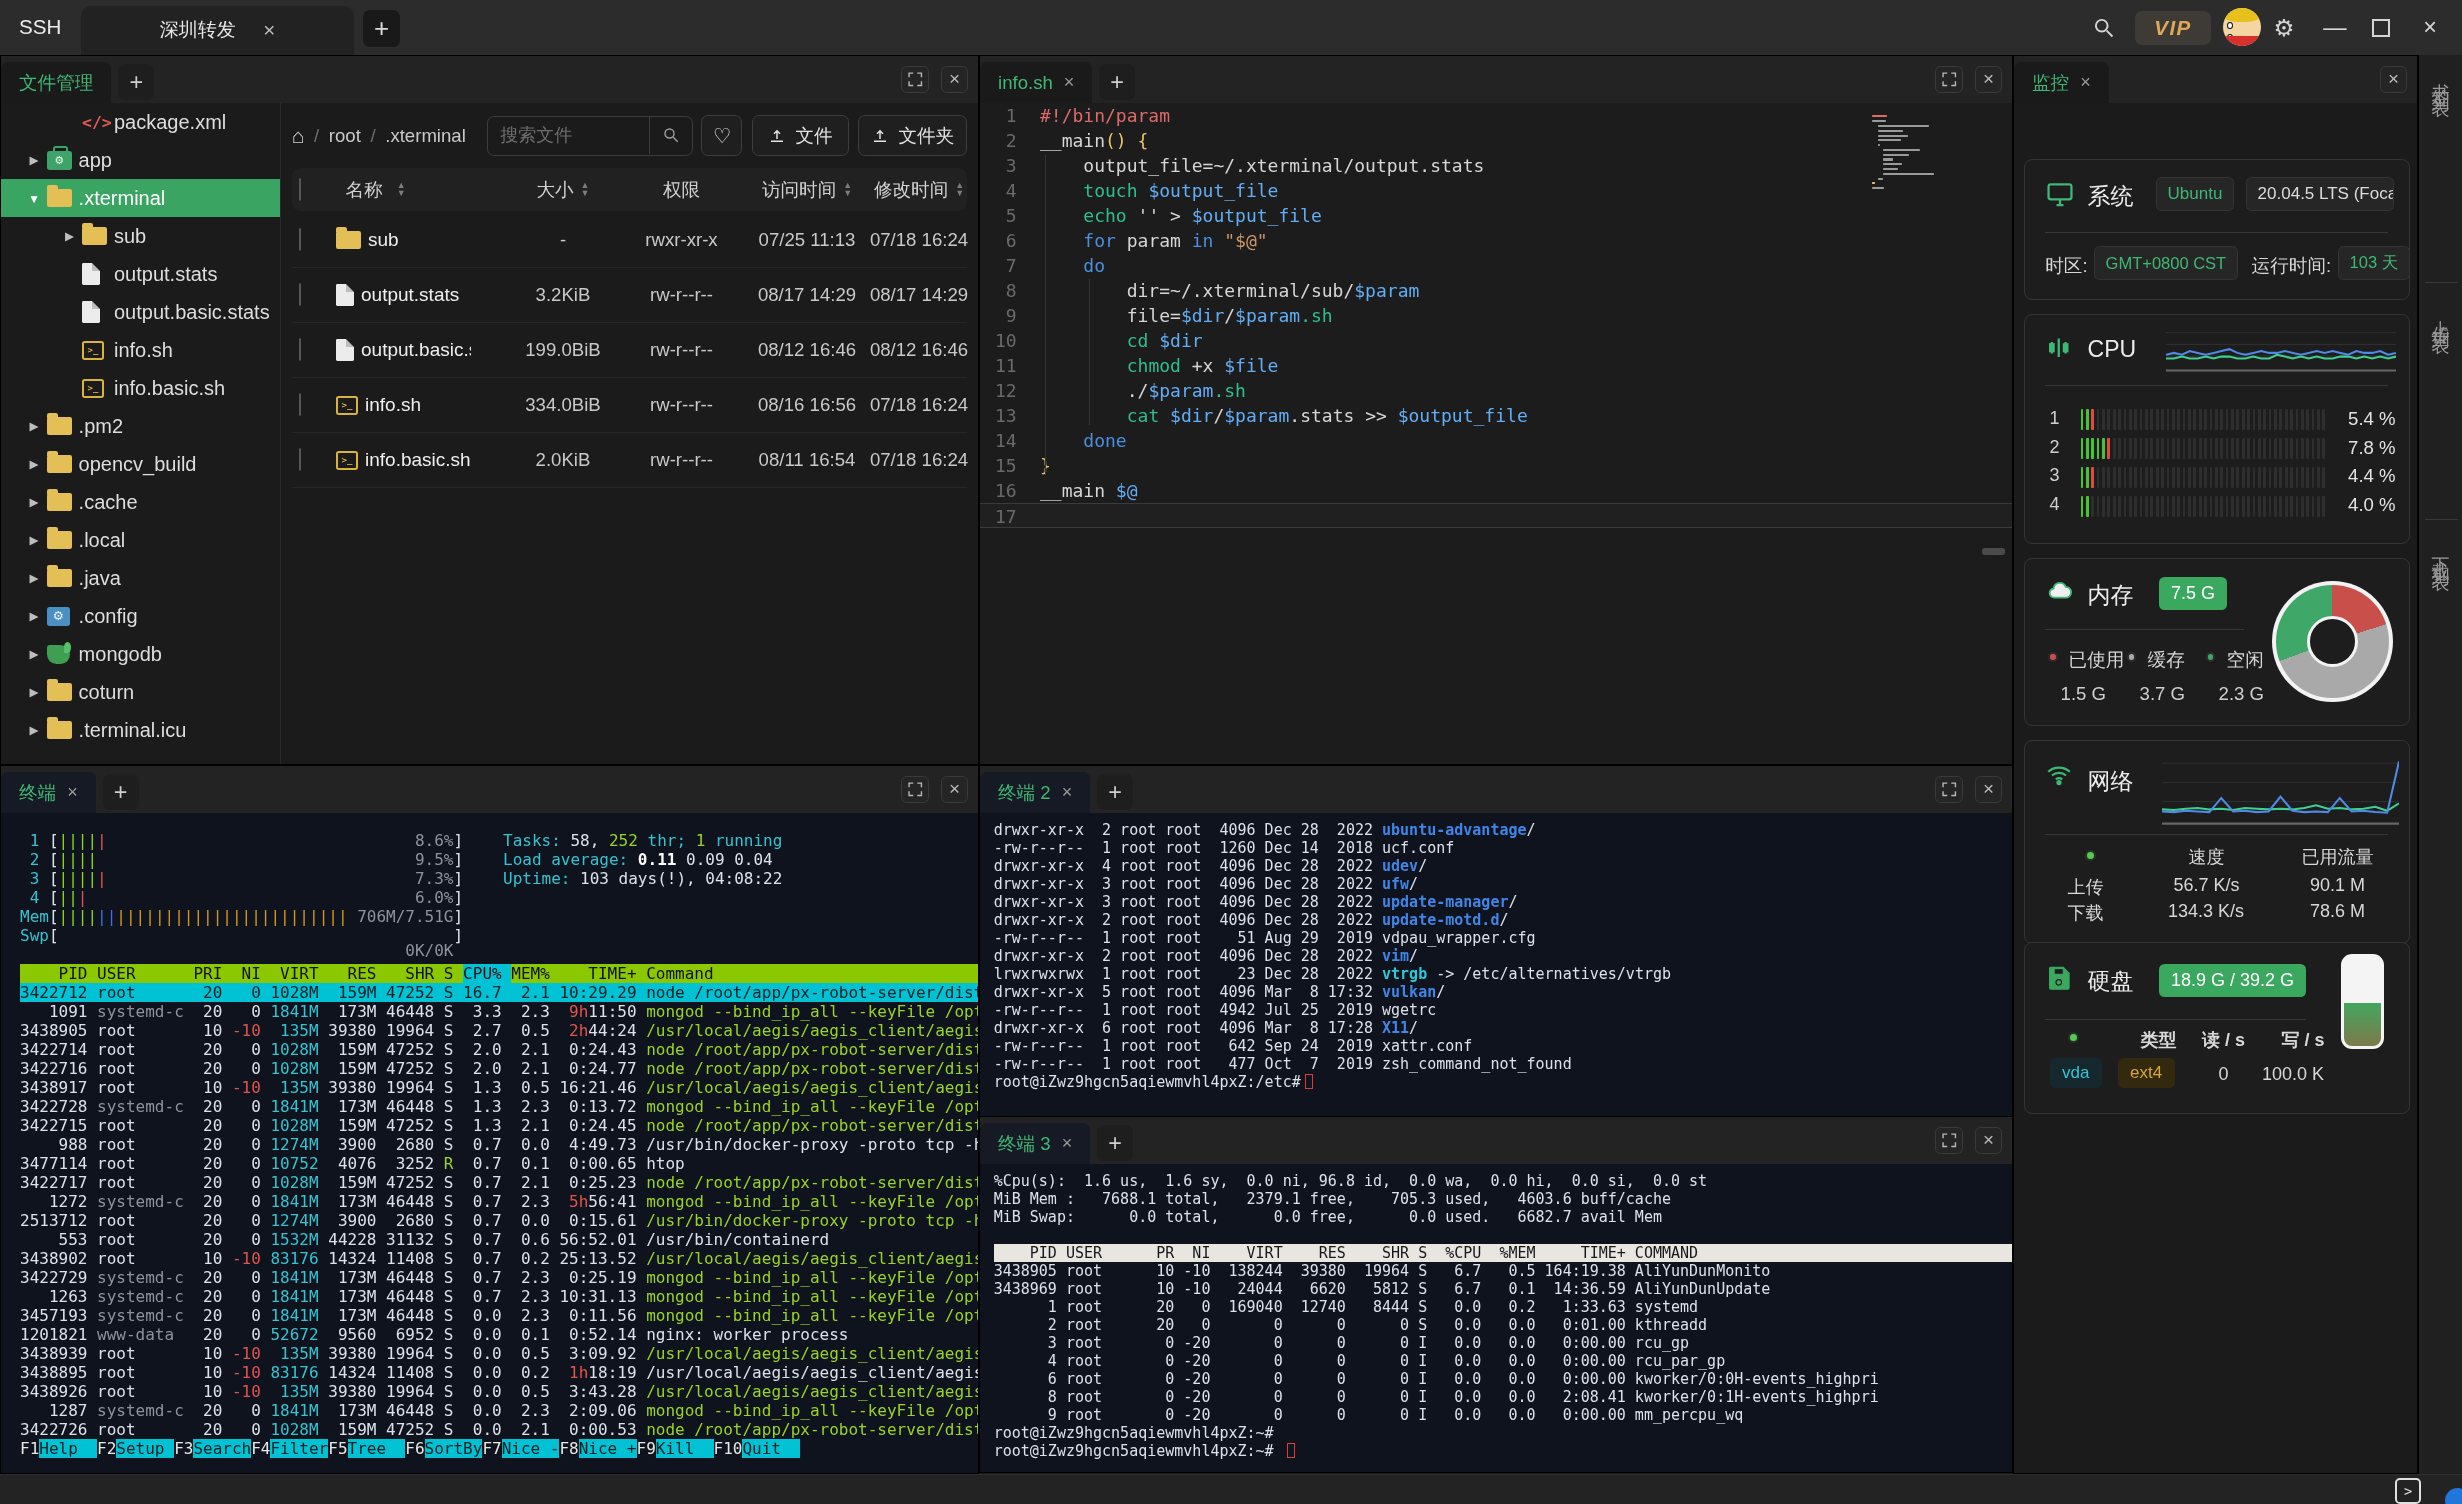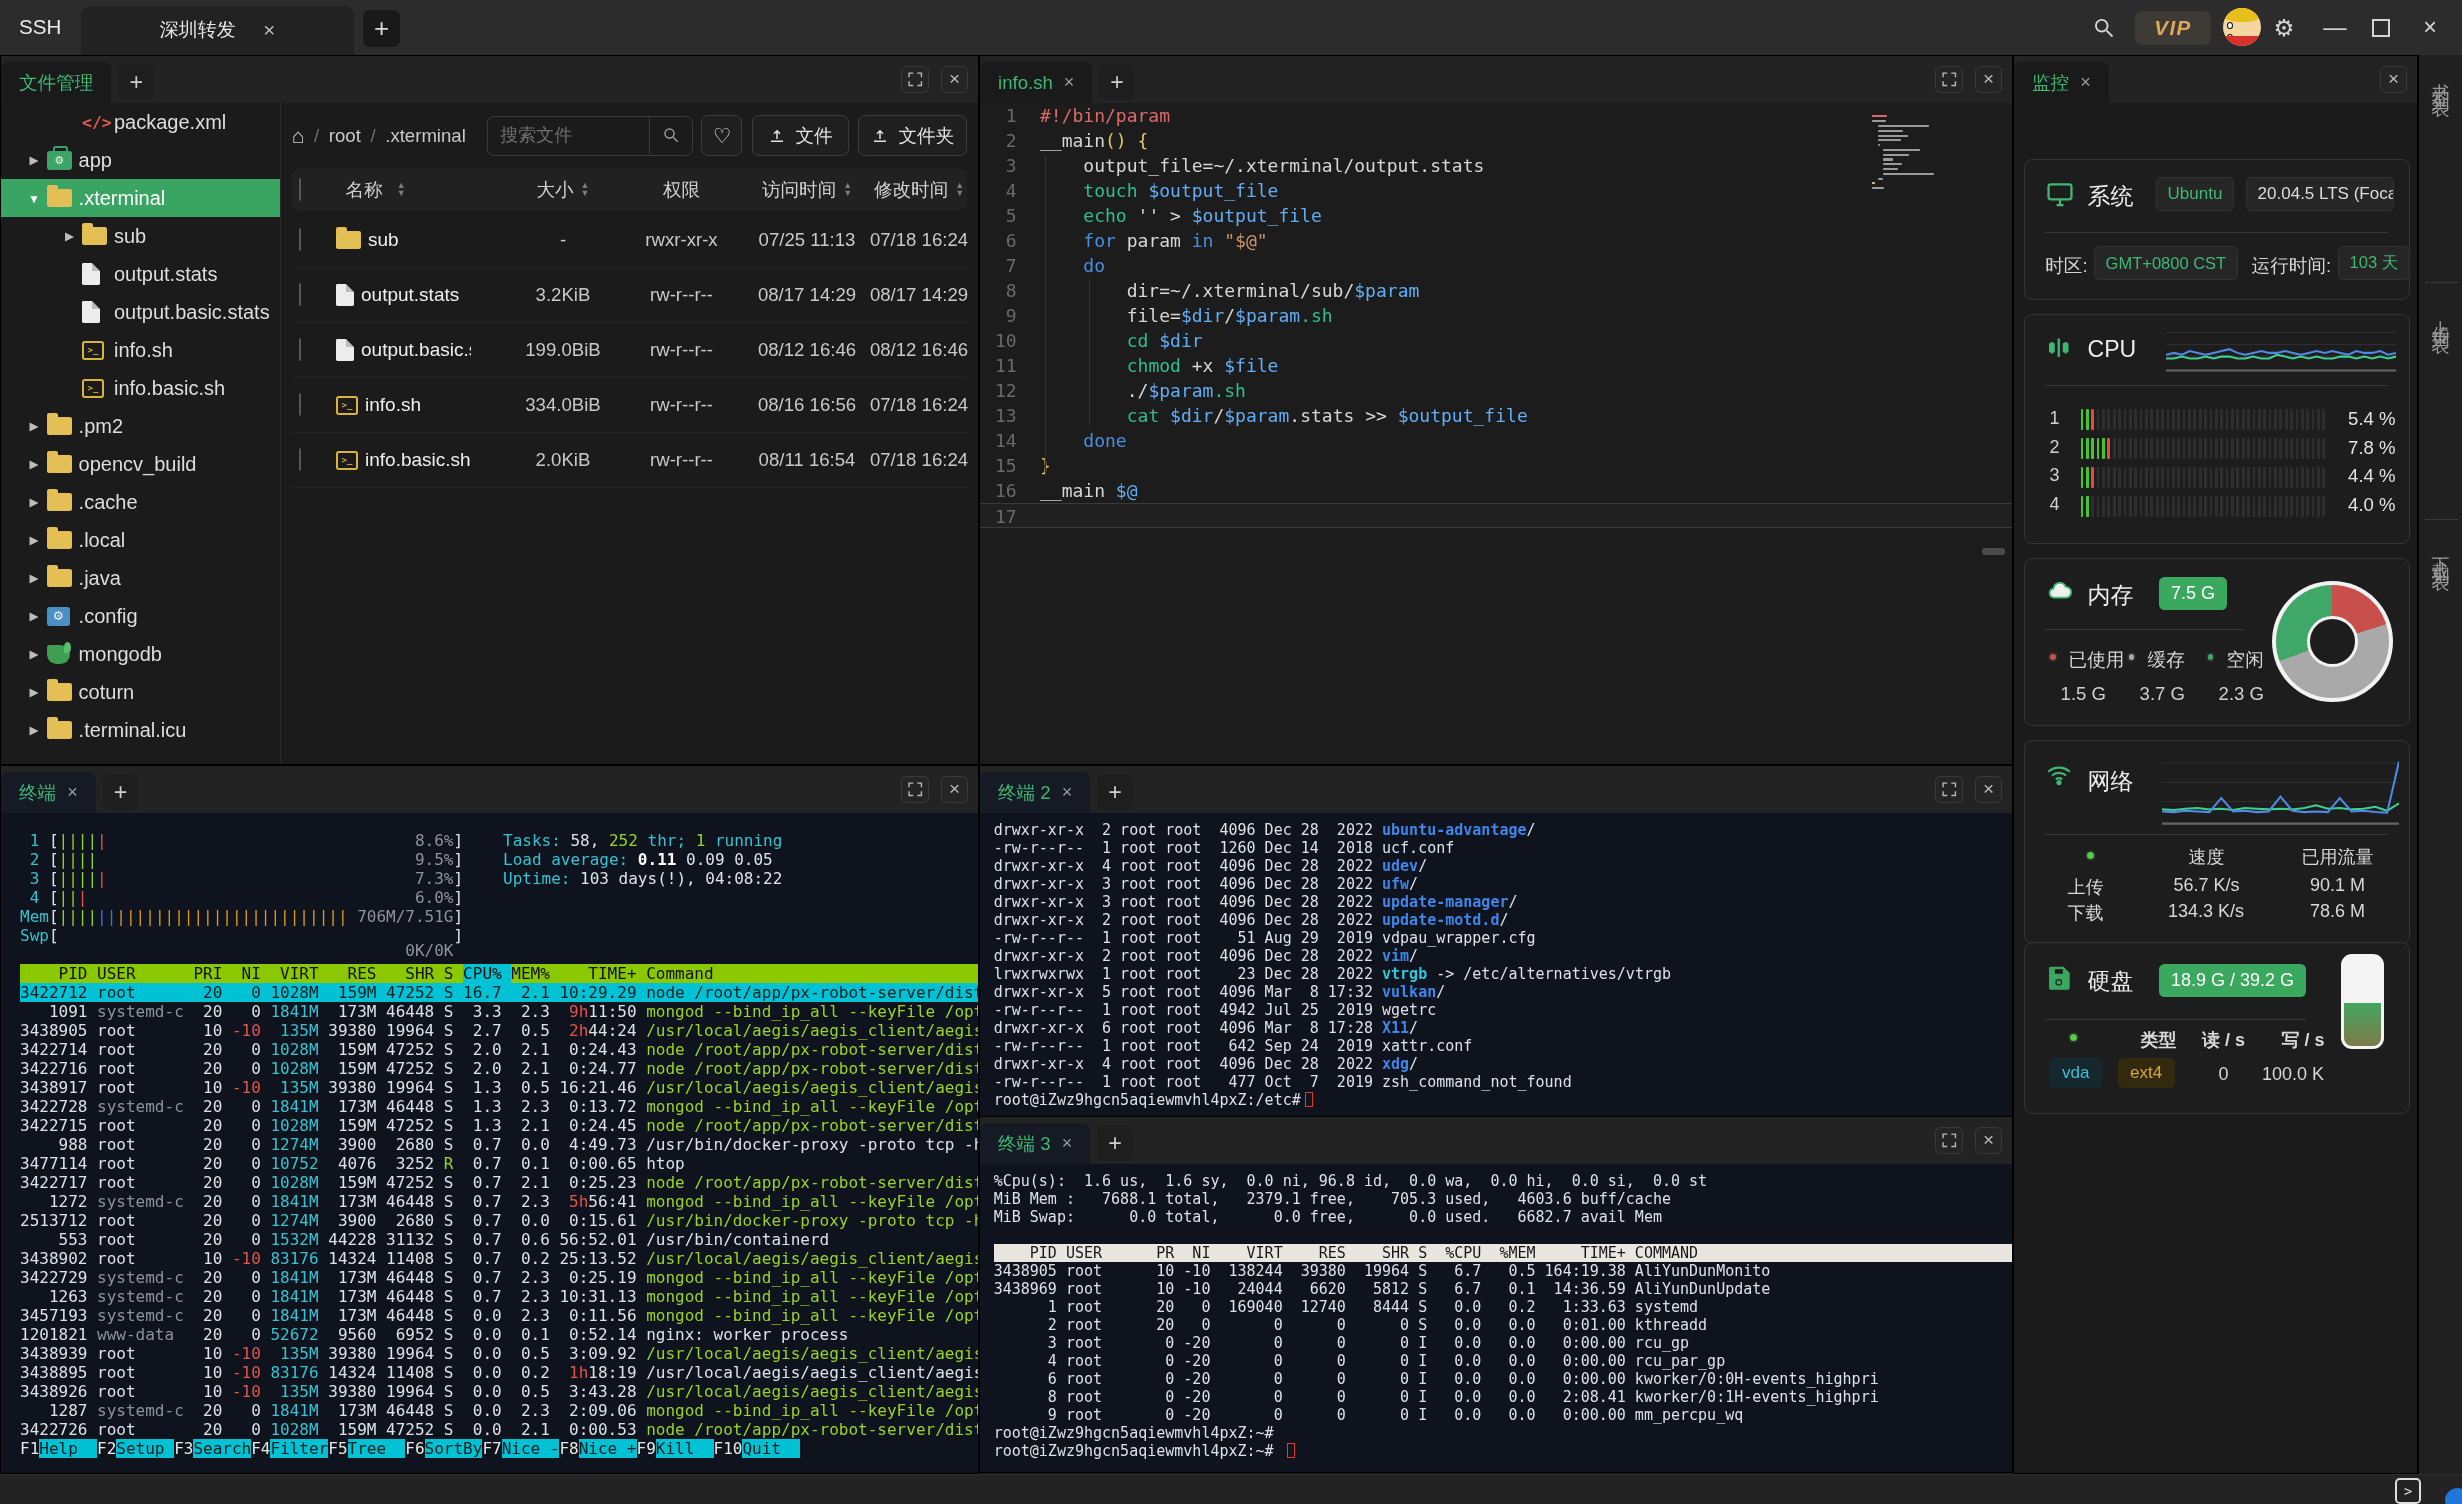--- a/index.html
+++ b/index.html
@@ -883,21 +883,21 @@
       <div id="t1-meters">
           <div class="hline meter"><span class="h-cyan"> 1 </span><span>[</span><span class="inner" style="width: 41ch;"><span class="m-g">||||</span><span class="m-r">|</span><span class="mval">8.6%</span></span><span>]</span></div>
           <div class="hline meter"><span class="h-cyan"> 2 </span><span>[</span><span class="inner" style="width: 41ch;"><span class="m-g">||||</span><span class="mval">9.5%</span></span><span>]</span></div>
           <div class="hline meter"><span class="h-cyan"> 3 </span><span>[</span><span class="inner" style="width: 41ch;"><span class="m-g">||||</span><span class="m-r">|</span><span class="mval">7.3%</span></span><span>]</span></div>
           <div class="hline meter"><span class="h-cyan"> 4 </span><span>[</span><span class="inner" style="width: 41ch;"><span class="m-g">||</span><span class="m-r">|</span><span class="mval">6.0%</span></span><span>]</span></div>
           <div class="hline meter"><span class="h-cyan">Mem</span><span>[</span><span class="inner" style="width: 41ch;"><span class="m-g">||||</span><span class="m-b">||</span><span class="m-o">||||||||||||||||||||||||</span><span class="mval">706M/7.51G</span></span><span>]</span></div>
           <div class="hline meter"><span class="h-cyan">Swp</span><span>[</span><span class="inner" style="width: 41ch;"><span class="mval">0K/0K</span></span><span>]</span></div>
         </div>
       <div id="t1-info">
           <div class="hline"><span class="h-cyan">Tasks: </span><span>58, </span><span class="h-grn">252</span><span class="h-cyan"> thr; </span><span class="h-grn">1</span><span class="h-cyan"> running</span></div>
-          <div class="hline"><span class="h-cyan">Load average: </span><span class="h-fgb">0.11 </span><span>0.09 </span><span>0.05</span></div>
+          <div class="hline"><span class="h-cyan">Load average: </span><span class="h-fgb">0.11 </span><span>0.09 </span><span>0.04</span></div>
           <div class="hline"><span class="h-cyan">Uptime: </span><span>103 days(!), </span><span>04:08:22</span></div>
         </div>
       <div style="height:19px;"></div>
       <div id="t1-head" class="hline"><span>    PID </span><span>USER      </span><span>PRI </span><span> NI </span><span> VIRT </span><span>  RES </span><span>  SHR </span><span>S </span><span class="hl">CPU% </span><span>MEM% </span><span>   TIME+ </span><span>Command</span></div>
       <div id="t1-rows">
           <div class="prow sel"><span>3422712 </span><span>root      </span><span> 20 </span><span>  0 </span><span class="c-cyan">1028M </span><span> 159M </span><span>47252 </span><span>S </span><span>16.7 </span><span> 2.1 </span><span>10:29.29 </span><span>node /root/app/px-robot-server/dist/m</span></div>
           <div class="prow"><span>   1091 </span><span class="c-dim">systemd-c </span><span> 20 </span><span>  0 </span><span class="c-cyan">1841M </span><span> 173M </span><span>46448 </span><span>S </span><span> 3.3 </span><span> 2.3 </span><span class="c-red"> 9h</span><span>11:50 </span><span class="c-grn">mongod --bind_ip_all --keyFile /opt/k</span></div>
           <div class="prow"><span>3438905 </span><span>root      </span><span> 10 </span><span class="c-red">-10 </span><span class="c-cyan"> 135M </span><span>39380 </span><span>19964 </span><span>S </span><span> 2.7 </span><span> 0.5 </span><span class="c-red"> 2h</span><span>44:24 </span><span class="c-grn">/usr/local/aegis/aegis_client/aegis_1</span></div>
           <div class="prow"><span>3422714 </span><span>root      </span><span> 20 </span><span>  0 </span><span class="c-cyan">1028M </span><span> 159M </span><span>47252 </span><span>S </span><span> 2.0 </span><span> 2.1 </span><span> 0:24.43 </span><span class="c-grn">node /root/app/px-robot-server/dist/m</span></div>
           <div class="prow"><span>3422716 </span><span>root      </span><span> 20 </span><span>  0 </span><span class="c-cyan">1028M </span><span> 159M </span><span>47252 </span><span>S </span><span> 2.0 </span><span> 2.1 </span><span> 0:24.77 </span><span class="c-grn">node /root/app/px-robot-server/dist/m</span></div>
@@ -950,21 +950,20 @@
         <div class="lsline"><span>drwxr-xr-x  3 root root  4096 Dec 28  2022 </span><span class="ldir">ufw</span><span>/</span></div>
         <div class="lsline"><span>drwxr-xr-x  3 root root  4096 Dec 28  2022 </span><span class="ldir">update-manager</span><span>/</span></div>
         <div class="lsline"><span>drwxr-xr-x  2 root root  4096 Dec 28  2022 </span><span class="ldir">update-motd.d</span><span>/</span></div>
         <div class="lsline"><span>-rw-r--r--  1 root root    51 Aug 29  2019 </span><span>vdpau_wrapper.cfg</span></div>
         <div class="lsline"><span>drwxr-xr-x  2 root root  4096 Dec 28  2022 </span><span class="ldir">vim</span><span>/</span></div>
         <div class="lsline"><span>lrwxrwxrwx  1 root root    23 Dec 28  2022 </span><span class="llink">vtrgb</span><span> -&gt; /etc/alternatives/vtrgb</span></div>
         <div class="lsline"><span>drwxr-xr-x  5 root root  4096 Mar  8 17:32 </span><span class="ldir">vulkan</span><span>/</span></div>
         <div class="lsline"><span>-rw-r--r--  1 root root  4942 Jul 25  2019 </span><span>wgetrc</span></div>
         <div class="lsline"><span>drwxr-xr-x  6 root root  4096 Mar  8 17:28 </span><span class="ldir">X11</span><span>/</span></div>
         <div class="lsline"><span>-rw-r--r--  1 root root   642 Sep 24  2019 </span><span>xattr.conf</span></div>
-        <div class="lsline"><span>drwxr-xr-x  4 root root  4096 Dec 28  2022 </span><span class="ldir">xdg</span><span>/</span></div>
         <div class="lsline"><span>-rw-r--r--  1 root root   477 Oct  7  2019 </span><span>zsh_command_not_found</span></div>
         <div class="lsline"><span>root@iZwz9hgcn5aqiewmvhl4pxZ:/etc#</span><span class="cursor"></span></div>
       </div>
     </div>
 </div>
 
 <div id="term3" class="abs panel termpanel">
   <div class="tabbar">
     <div class="tab">
       <span>终端 3</span>

